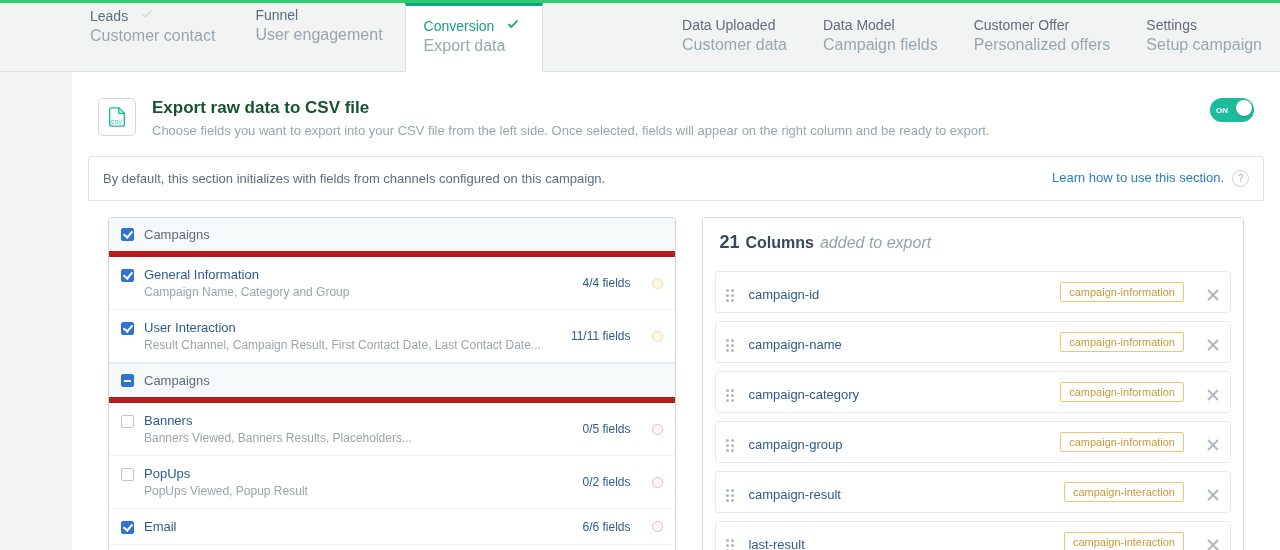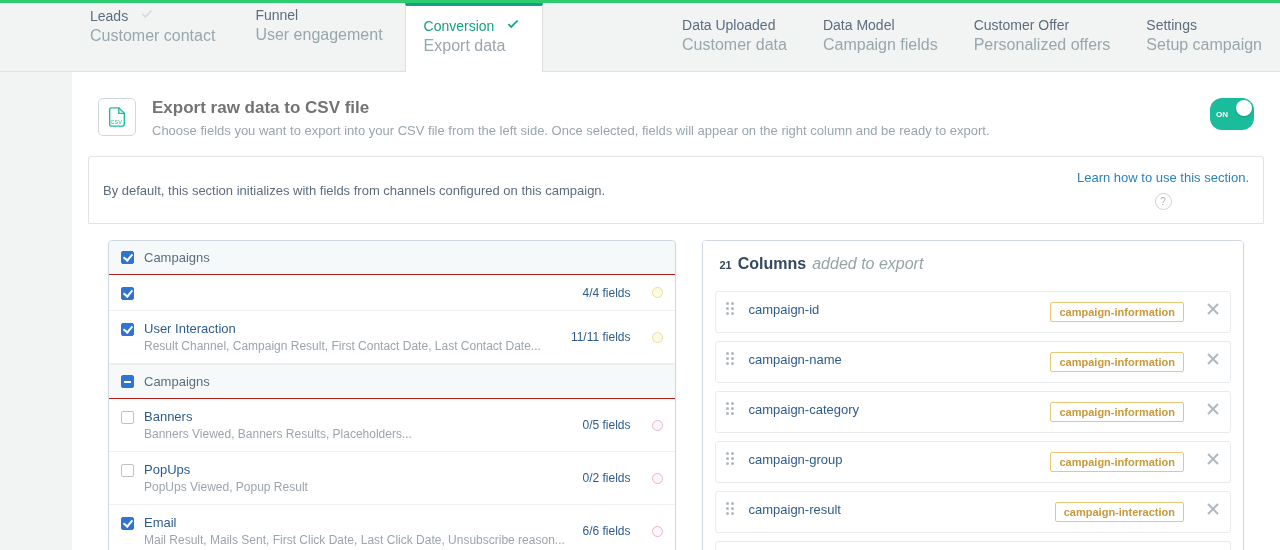--- a/index.html
+++ b/index.html
@@ -15,62 +15,62 @@
   .tab.active .title { color: #16a085; }
   .tab .check { margin-left: 12px; color: #bdc3c7; }
   .tab.active .check { color: #16a085; }
   .tab .check.faded { color: #d5dbdb; }
 
   .page { background: #fff; margin-left: 72px; padding: 0; min-height: 480px; }
 
   .header-row { display: flex; align-items: flex-start; padding: 26px 26px 18px 26px; }
   .file-icon { width: 38px; height: 38px; border: 1px solid #d0d7de; border-radius: 5px; margin-right: 16px; display: flex; align-items: center; justify-content: center; }
   .file-icon svg { width: 22px; height: 22px; }
-  .hd-text h2 { font-size: 17px; color: #737373; font-weight: 600; margin-bottom: 5px; }
+  .hd-text h2 { font-size: 17px; color: #14532d; font-weight: 600; margin-bottom: 5px; }
   .hd-text p { font-size: 13px; color: #98a6ad; }
-  .toggle { margin-left: auto; width: 44px; height: 32px; background: #1abc9c; border-radius: 12px; position: relative; display: flex; align-items: center; }
+  .toggle { margin-left: auto; width: 44px; height: 24px; background: #1abc9c; border-radius: 12px; position: relative; display: flex; align-items: center; }
   .toggle span { color: #fff; font-size: 8px; margin-left: 6px; font-weight: 600; }
   .toggle::after { content:''; position:absolute; right:2px; top:2px; width:16px; height:16px; background:#fff; border-radius:50%; box-shadow: 0 1px 2px rgba(0,0,0,.2); }
 
   .notice { border: 1px solid #e0e4e7; border-radius: 3px 3px 0 0; margin: 0 16px; padding: 13px 14px; display:flex; align-items:center; font-size: 13px; color: #5d6d7e; }
-  .notice .right { margin-left: auto; color: #2980b9; display:flex; align-items:center; gap:8px;flex-direction:column; }
+  .notice .right { margin-left: auto; color: #2980b9; display:flex; align-items:flex-start; gap:8px; }
   .q { width:17px; height:17px; border-radius:50%; border:1px solid #ccd1d4; color:#aab0b5; font-size:10px; display:flex; align-items:center; justify-content:center; }
 
   .two-col { display:flex; gap: 26px; padding: 16px 36px 0 36px; }
   .panel { border: 1px solid #d0d7de; border-radius: 4px 4px 0 0; background: #fff; box-shadow: 0 1px 3px rgba(0,0,0,.04); overflow:hidden; }
   .panel.left { flex: 1.05; }
   .panel.right { flex: 1; }
 
-  .grp-head { background: #f6f9fa; padding: 9px 12px; border-bottom: 1px solid #b91c1c; display:flex; align-items:center; gap:10px; color:#5d6d7e; font-size:13px; }
+  .grp-head { background: #f6f9fa; padding: 9px 12px; border-bottom: 6px solid #b91c1c; display:flex; align-items:center; gap:10px; color:#5d6d7e; font-size:13px; }
   .grp-head.sub { border-top: 1px solid #e8ecef; }
   .field-row { display:flex; align-items:flex-start; padding: 10px 12px; border-bottom: 1px solid #eef1f3; gap:10px; }
   .field-row .cb { margin-top:2px; flex-shrink:0; }
   .field-row .labels .nm { color:#2e5c8a; font-size:13px; font-weight:500; }
   .field-row .labels .ds { color:#9aa5ad; font-size:12px; margin-top:3px; }
   .field-row .count { margin-left:auto; color:#2e5c8a; font-size:12px; align-self:center; }
   .field-row .dot { width:11px; height:11px; border-radius:50%; border:1px solid #d7c6d6; margin-left:12px; align-self:center; }
   .field-row .dot.pink { border-color:#e6b3d6; background:#fdf7fb; }
   .field-row .dot.yellow { background:#fdf9e8; border-color:#e8dfa0; }
 
   .cb { width:13px; height:13px; border-radius:2px; border:1px solid #bdc3c7; background:#fff; position:relative; }
   .cb.on { background:#2f74d0; border-color:#2f74d0; }
   .cb.on::after { content:''; position:absolute; left:3px; top:0px; width:4px; height:7px; border:solid #fff; border-width:0 2px 2px 0; transform:rotate(40deg); }
   .cb.minus { background:#2f74d0; border-color:#2f74d0; }
   .cb.minus::after { content:''; position:absolute; left:2px; top:5px; width:7px; height:2px; background:#fff; }
 
   .right-head { background:#fff; padding: 14px 16px 12px 16px; display:flex; align-items:baseline; gap:6px; }
-  .right-head .num { color:#34495e; font-size:11px; font-weight:700; }
+  .right-head .num { color:#34495e; font-size:18px; font-weight:700; }
   .right-head .lbl { color:#34495e; font-size:16px; font-weight:600; }
   .right-head .sfx { color:#95a5a6; font-size:16px; font-style:italic; }
 
-  .col-item { margin: 0 12px 8px 12px; border:1px solid #e8ecef; border-radius:3px; padding: 10px 10px; display:flex; align-items:flex-start; gap:14px; }
+  .col-item { margin: 0 12px 8px 12px; border:1px solid #e8ecef; border-radius:3px; padding: 10px 10px; display:flex; align-items:flex-end; gap:14px; }
   .handle { color:#b0b8be; display:grid; grid-template-columns: repeat(2, 3px); grid-auto-rows: 3px; gap: 2px; }
   .handle span { width:3px; height:3px; background:#b0b8be; border-radius:50%; }
   .col-item .name { color:#2e5c8a; font-size:13px; flex:1; }
-  .tag { font-size:11px; padding:3px 8px; border:1px solid #e8c874; color:#c89a3a; border-radius:2px; background:#fff; margin-right:8px;font-weight:bold; }
+  .tag { font-size:11px; padding:3px 8px; border:1px solid #e8c874; color:#c89a3a; border-radius:2px; background:#fff; margin-right:8px; }
   .close { width:14px; height:14px; position:relative; cursor:pointer; }
   .close::before, .close::after { content:''; position:absolute; left:6px; top:0; width:2px; height:14px; background:#b0b8be; }
   .close::before { transform: rotate(45deg); }
   .close::after { transform: rotate(-45deg); }
   .right .scroll { padding-top: 6px; }
 </style>
 </head>
 <body>
 
 <div class="top-green"></div>
@@ -151,20 +151,24 @@
   </div>
 
   <div class="two-col">
     <div class="panel left" id="fields-panel">
         <div class="grp-head">
           <div class="cb on"></div>
           <span>Campaigns</span>
         </div>
         <div class="field-row">
           <div class="cb on"></div>
+          <div class="labels">
+            <div class="nm">General Information</div>
+            <div class="ds">Campaign Name, Category and Group</div>
+          </div>
           <div class="count">4/4 fields</div>
           <div class="dot yellow"></div>
         </div>
         <div class="field-row">
           <div class="cb on"></div>
           <div class="labels">
             <div class="nm">User Interaction</div>
             <div class="ds">Result Channel, Campaign Result, First Contact Date, Last Contact Date...</div>
           </div>
           <div class="count">11/11 fields</div>
@@ -189,21 +193,20 @@
             <div class="nm">PopUps</div>
             <div class="ds">PopUps Viewed, Popup Result</div>
           </div>
           <div class="count">0/2 fields</div>
           <div class="dot pink"></div>
         </div>
         <div class="field-row">
           <div class="cb on"></div>
           <div class="labels">
             <div class="nm">Email</div>
-            <div class="ds">Mail Result, Mails Sent, First Click Date, Last Click Date, Unsubscribe reason...</div>
           </div>
           <div class="count">6/6 fields</div>
           <div class="dot pink"></div>
         </div>
       </div>
     <div class="panel right">
       <div class="right-head">
         <span class="num">21</span>
         <span class="lbl">Columns</span>
         <span class="sfx">added to export</span>

